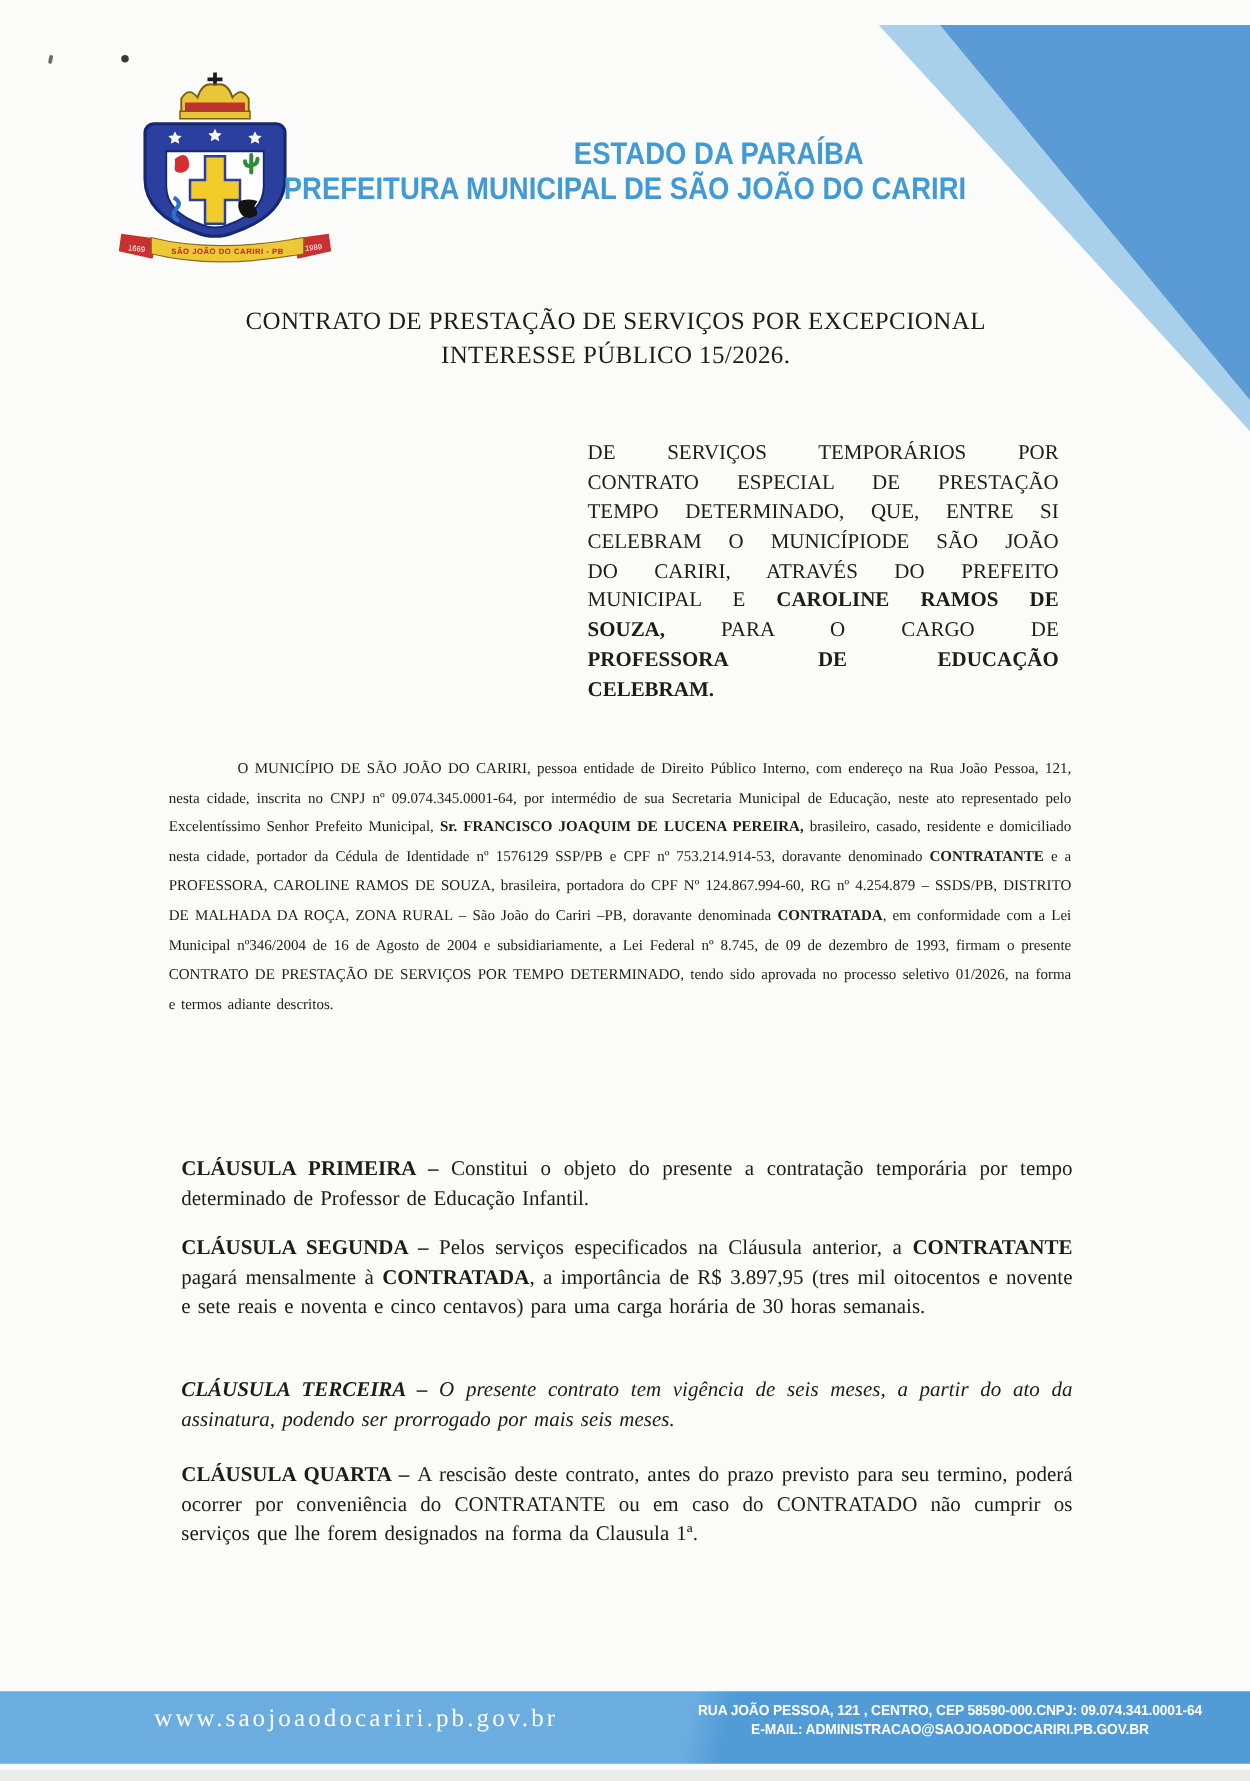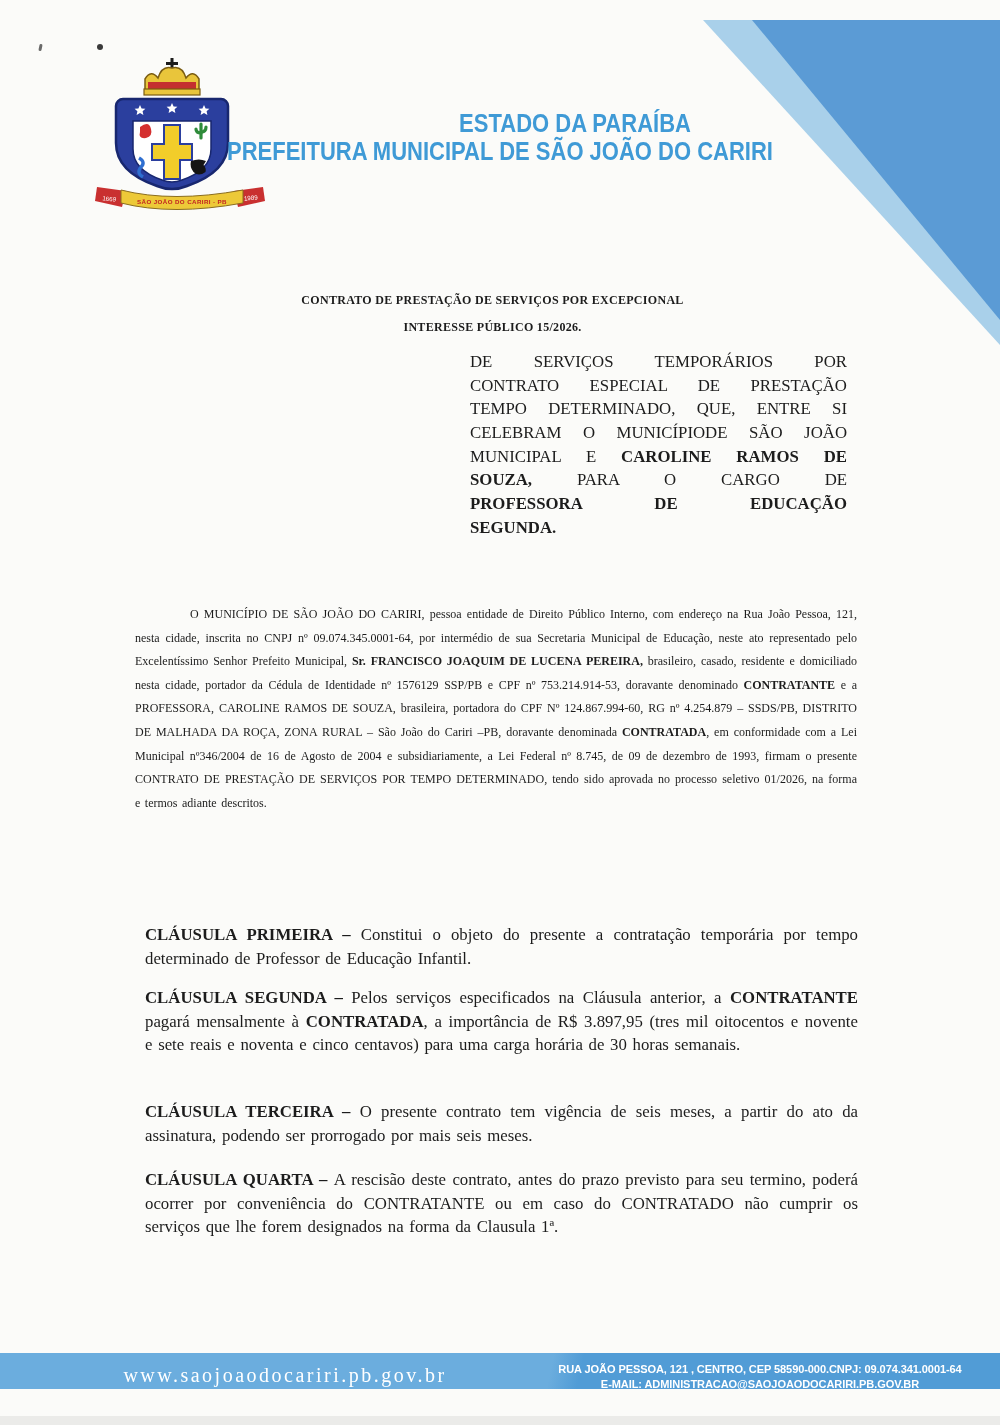--- a/index.html
+++ b/index.html
@@ -21,45 +21,45 @@
     position:absolute;height:30px;color:var(--header_blue,#3f9ad6);
     font-family:"Liberation Sans", sans-serif;font-weight:bold;font-size:25px;
     text-align:center;white-space:nowrap;transform:scaleX(.88);transform-origin:center;
     letter-spacing:0px;
   }
   .org1{left:260px;top:109px;width:630px;}
   .org2{left:185px;top:137px;width:630px;}
   
   .doc-title{
     position:absolute;left:135px;top:244px;width:715px;text-align:center;
-    font-weight:bold;font-size:12px;line-height:27px;letter-spacing:.3px;margin-top:43px;
+    font-weight:normal;font-size:20px;line-height:27px;letter-spacing:.3px;
   }
   
   .preamble{position:absolute;left:470px;top:350px;width:377px;font-size:16.8px;}
   .preamble .pline{
     height:23.7px;line-height:23.7px;text-align:justify;text-align-last:justify;
     white-space:normal;
   }
   .preamble .pline.last{text-align-last:left;}
   
   .body-par{
     position:absolute;left:135px;top:603px;width:722px;
     font-size:12px;line-height:23.6px;text-align:justify;text-indent:55px;
     word-spacing:1.5px;
   }
   
   .clause{
     position:absolute;left:145px;width:713px;
     font-size:16.8px;line-height:23.6px;text-align:justify;word-spacing:1.5px;
   }
-  .c1{top:923px;} .c2{top:986px;font-family:Liberation Serif, serif;} .c3{top:1100px;} .c4{top:1168px;}
+  .c1{top:923px;} .c2{top:986px;font-family:Liberation Serif, serif;} .c3{top:1100px;font-style:italic;} .c4{top:1168px;}
   .b{font-weight:bold;}
   
   .footer-band{
-    position:absolute;left:0;top:1353px;width:1000px;height:36px;
+    position:absolute;left:0;top:1353px;width:1000px;height:58px;
     background:linear-gradient(102deg,var(--footer_left,#6badde) 0%,var(--footer_left,#6badde) 55%,var(--footer_right,#519cd6) 58%,var(--footer_right,#519cd6) 100%);
   }
   .site{
     position:absolute;left:110px;top:11px;width:350px;text-align:center;
     color:#fff;font-family:"Liberation Serif",serif;font-size:20px;letter-spacing:2.5px;
     white-space:nowrap;
   }
   .addr{
     position:absolute;left:540px;top:9px;width:440px;text-align:center;
     color:#fff;font-family:"Liberation Sans",sans-serif;font-weight:bold;
@@ -129,24 +129,25 @@
   <div class="doc-title">
     <div>CONTRATO DE PRESTAÇÃO DE SERVIÇOS POR EXCEPCIONAL</div>
     <div>INTERESSE PÚBLICO 15/2026.</div>
   </div>
 
   <div class="preamble">
     <div class="pline"><span>DE SERVIÇOS TEMPORÁRIOS POR</span></div>
     <div class="pline"><span>CONTRATO ESPECIAL DE PRESTAÇÃO</span></div>
     <div class="pline"><span>TEMPO DETERMINADO, QUE, ENTRE SI</span></div>
     <div class="pline"><span>CELEBRAM O MUNICÍPIODE SÃO JOÃO</span></div>
+    <div class="pline"><span>DO CARIRI, ATRAVÉS DO PREFEITO</span></div>
     <div class="pline"><span>MUNICIPAL E </span><span class="b">CAROLINE RAMOS DE</span></div>
     <div class="pline"><span class="b">SOUZA,</span><span> PARA O CARGO DE</span></div>
     <div class="pline"><span class="b">PROFESSORA DE EDUCAÇÃO</span></div>
-    <div class="pline last"><span class="b">SEGUNDA.</span></div>
+    <div class="pline last"><span class="b">CELEBRAM.</span></div>
   </div>
 
   <div class="body-par"><span>O MUNICÍPIO DE SÃO JOÃO DO CARIRI, pessoa entidade de Direito Público Interno, com endereço na Rua João Pessoa, 121, nesta cidade, inscrita no CNPJ nº 09.074.345.0001-64, por intermédio de sua Secretaria Municipal de Educação, neste ato representado pelo Excelentíssimo Senhor Prefeito Municipal, </span><span class="b">Sr. FRANCISCO JOAQUIM DE LUCENA PEREIRA,</span><span> brasileiro, casado, residente e domiciliado nesta cidade, portador da Cédula de Identidade nº 1576129 SSP/PB e CPF nº 753.214.914-53, doravante denominado </span><span class="b">CONTRATANTE</span><span> e a PROFESSORA, CAROLINE RAMOS DE SOUZA, brasileira, portadora do CPF Nº 124.867.994-60, RG nº 4.254.879 – SSDS/PB, DISTRITO DE MALHADA DA ROÇA, ZONA RURAL – São João do Cariri –PB, doravante denominada </span><span class="b">CONTRATADA</span><span>, em conformidade com a Lei Municipal nº346/2004 de 16 de Agosto de 2004 e subsidiariamente, a Lei Federal nº 8.745, de 09 de dezembro de 1993, firmam o presente CONTRATO DE PRESTAÇÃO DE SERVIÇOS POR TEMPO DETERMINADO, tendo sido aprovada no processo seletivo 01/2026, na forma e termos adiante descritos.</span></div>
 
   <div class="clause c1"><span class="b">CLÁUSULA PRIMEIRA – </span><span>Constitui o objeto do presente a contratação temporária por tempo determinado de Professor de Educação Infantil.</span></div>
   <div class="clause c2"><span class="b">CLÁUSULA SEGUNDA – </span><span>Pelos serviços especificados na Cláusula anterior, a </span><span class="b">CONTRATANTE</span><span> pagará mensalmente à </span><span class="b">CONTRATADA</span><span>, a importância de R$ 3.897,95 (tres mil oitocentos e novente e sete reais e noventa e cinco centavos) para uma carga horária de 30 horas semanais.</span></div>
   <div class="clause c3"><span class="b">CLÁUSULA TERCEIRA – </span><span>O presente contrato tem vigência de seis meses, a partir do ato da assinatura, podendo ser prorrogado por mais seis meses.</span></div>
   <div class="clause c4"><span class="b">CLÁUSULA QUARTA – </span><span>A rescisão deste contrato, antes do prazo previsto para seu termino, poderá ocorrer por conveniência do CONTRATANTE ou em caso do CONTRATADO não cumprir os serviços que lhe forem designados na forma da Clausula 1ª.</span></div>
 
   <div class="footer-band">

